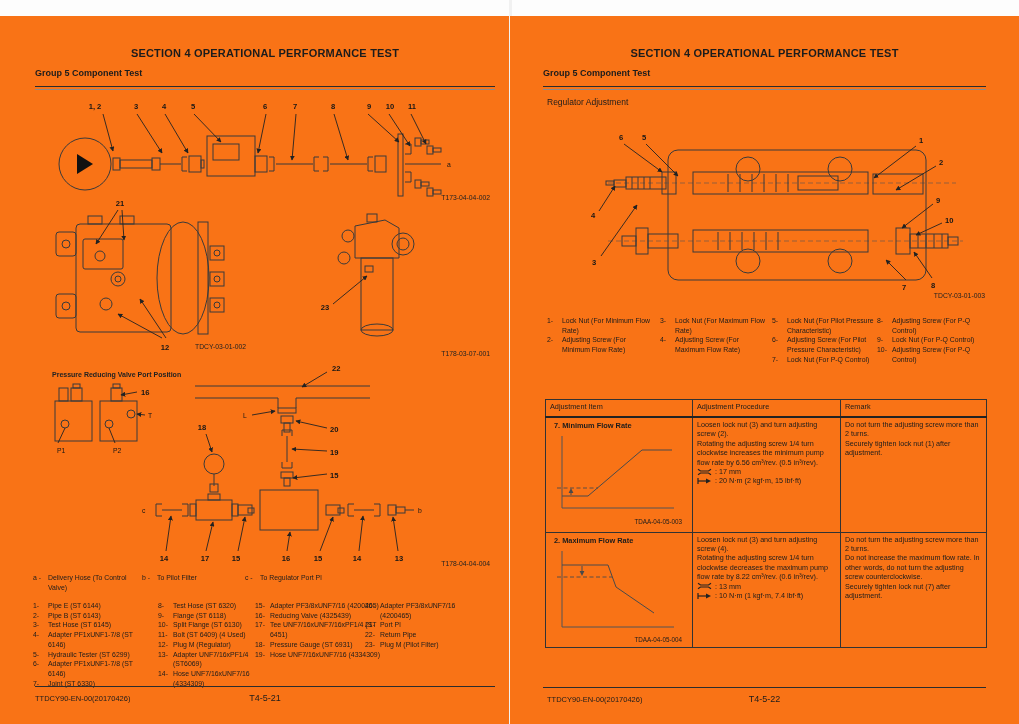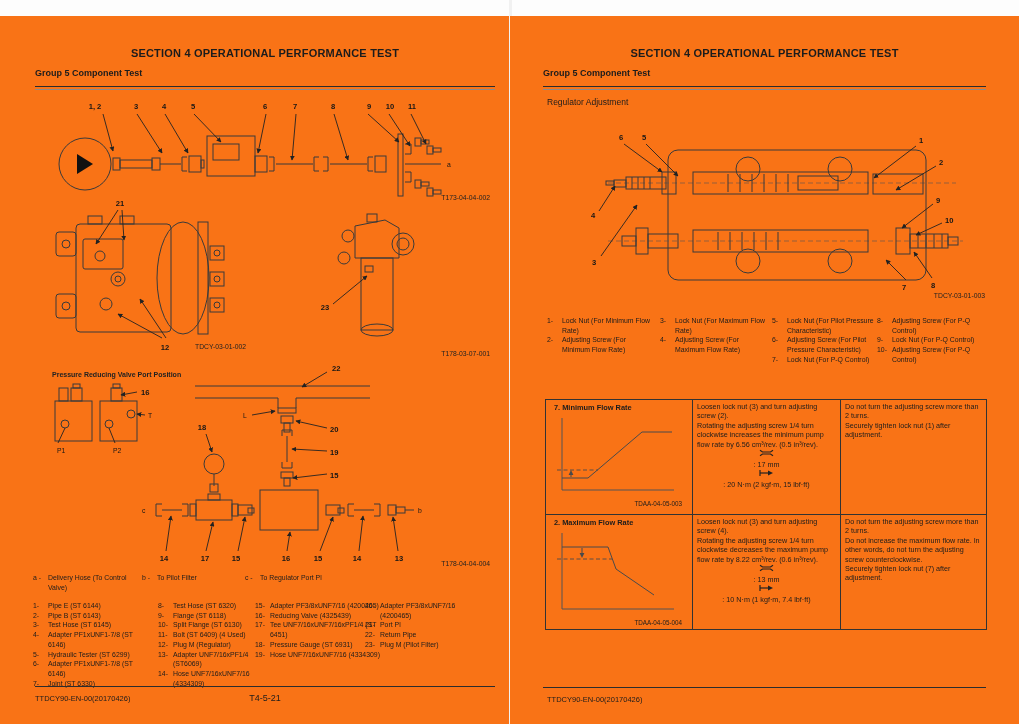--- a/index.html
+++ b/index.html
@@ -19,21 +19,21 @@
   .li .n{flex:none;width:15px;}
   .li .t{flex:auto;}
   .footer-doc{font-size:7.5px;}
   .footer-page{font-size:9px;text-align:center;}
   table.adj{border-collapse:collapse;table-layout:fixed;font-size:7.2px;line-height:9.4px;}
   table.adj th,table.adj td{border:1px solid #333;vertical-align:top;text-align:left;
     padding:2px 4px;font-weight:normal;}
   table.adj{border:1.4px solid #222;}
   table.adj th{border-bottom:2px solid #222;height:12px;font-size:7.3px;}
   .pline{margin:0;}
-  .toolline{display:flex;align-items:center;gap:3px;flex-direction:column;}
+  .toolline{display:flex;align-items:center;gap:3px;}
   .itemlabel{font-size:7.4px;font-weight:bold;padding:1px 0 0 4px;}
   .chartwrap{width:132px;}
   .chartref{font-size:6.3px;text-align:right;width:132px;}
   svg{overflow:visible;}
   svg .st{stroke:#3a3a3a;stroke-width:1;fill:none;}
   svg .ld{stroke:#222;stroke-width:.9;fill:none;}
   svg .dash{stroke:#555;stroke-width:.6;stroke-dasharray:5 3;fill:none;}
   svg text{font-family:"Liberation Sans",sans-serif;font-size:7.6px;font-weight:bold;fill:#161616;}
   svg text.pt{font-size:6.8px;font-weight:normal;}
   .chart polyline{stroke:#4a4a4a;stroke-width:1;fill:none;}
@@ -550,20 +550,25 @@
         </div>
       </div>
 
     <table class="adj abs" style="left:35px;top:383px;width:441px;">
       <colgroup>
           <col style="width:147px">
           <col style="width:148px">
           <col style="width:146px">
         </colgroup>
       <tbody>
+          <tr>
+        <th>Adjustment Item</th>
+        <th>Adjustment Procedure</th>
+        <th>Remark</th>
+      </tr>
       <tr style="height:115px;">
         <td>
           <div class="itemlabel">7.  Minimum Flow Rate</div>
           <div class="chartwrap">
             <svg class="chart" width="128" height="84" viewBox="0 0 128 84">
               <polyline class="axis" points="12,6 12,78 124,78"></polyline>
               <polyline points="12,66 38,66 92,20 122,20"></polyline>
               <polyline class="dashed" points="7,58 48,58"></polyline>
               <line x1="21" y1="65" x2="21" y2="61" stroke="#4a4a4a" stroke-width="1"></line>
               <polygon points="21,58 18.6,63 23.4,63" fill="#4a4a4a"></polygon>
@@ -642,15 +647,16 @@
                 <div class="pline">Do not increase the maximum flow rate. In other words, do not turn the adjusting screw counterclockwise.</div>
                 <div class="pline">Securely tighten lock nut (7) after adjustment.</div>
               </div>
         </td>
       </tr>
     </tbody>
       </table>
 
     <div class="abs rule1" style="left:33px;top:671px;width:443px;"></div>
     <div class="abs footer-doc" style="left:37px;top:679px;">TTDCY90-EN-00(20170426)</div>
+    <div class="abs footer-page" style="left:33px;top:678px;width:443px;">T4-5-22</div>
   </div>
 
 </div>
 
 </body></html>

